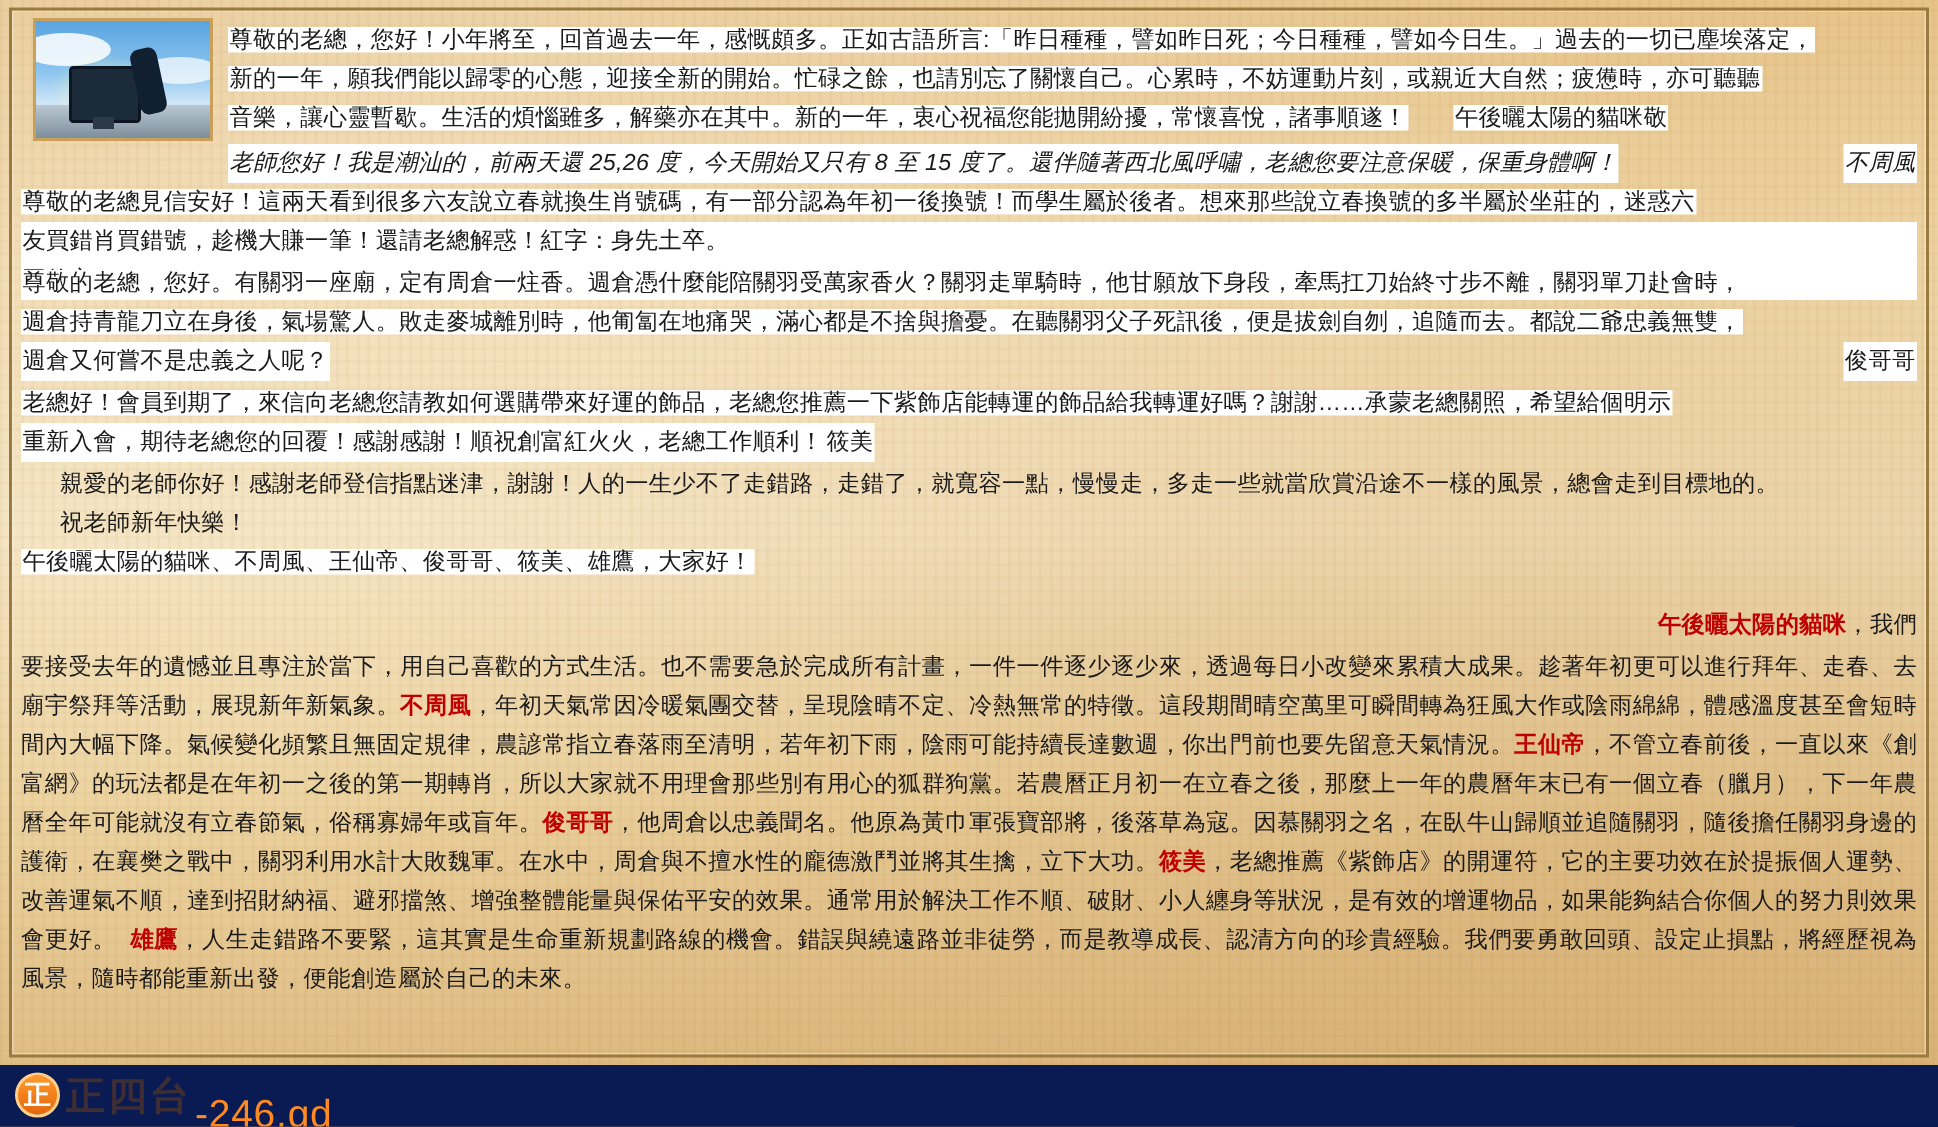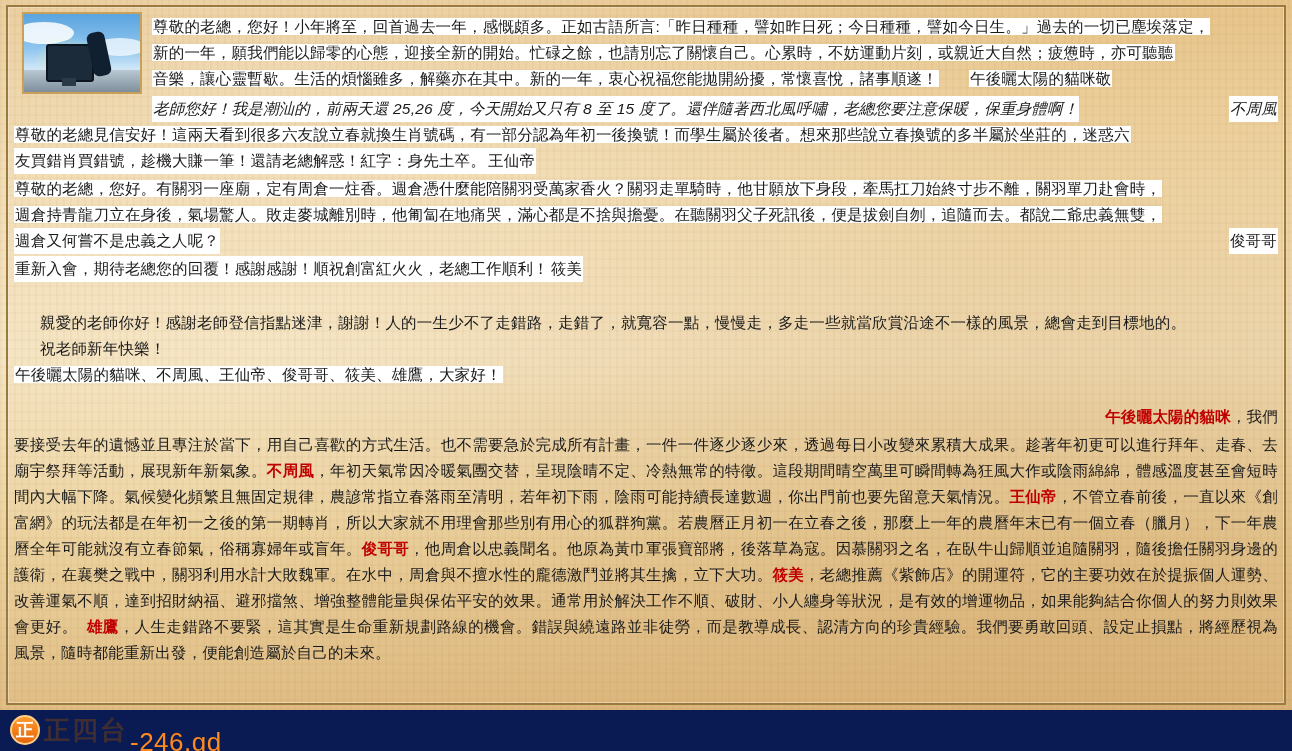--- a/index.html
+++ b/index.html
@@ -122,36 +122,37 @@
 
     <div class="text-block" id="msg2">
       <span class="rowline" style="display:flex;justify-content:space-between;font-style:italic;">
         <span class="hl" style="margin-left:138px;">老師您好！我是潮汕的，前兩天還 25,26 度，今天開始又只有 8 至 15 度了。還伴隨著西北風呼嘯，老總您要注意保暖，保重身體啊！</span>
         <span class="hl">不周風</span>
       </span>
     </div>
 
     <div class="text-block" id="msg3">
       <span class="rowline"><span class="hl">尊敬的老總見信安好！這兩天看到很多六友說立春就換生肖號碼，有一部分認為年初一後換號！而學生屬於後者。想來那些說立春換號的多半屬於坐莊的，迷惑六</span></span>
-      <span class="rowline" style="display:flex;justify-content:flex-start;">
+      <span class="rowline" style="display:flex;justify-content:space-between;flex-direction:column;">
         <span class="hl">友買錯肖買錯號，趁機大賺一筆！還請老總解惑！紅字：身先土卒。</span>
         <span class="hl">王仙帝</span>
       </span>
     </div>
 
     <div class="text-block" id="msg4">
       <span class="rowline"><span class="hl">尊敬的老總，您好。有關羽一座廟，定有周倉一炷香。週倉憑什麼能陪關羽受萬家香火？關羽走單騎時，他甘願放下身段，牽馬扛刀始終寸步不離，關羽單刀赴會時，</span></span>
       <span class="rowline"><span class="hl">週倉持青龍刀立在身後，氣場驚人。敗走麥城離別時，他匍匐在地痛哭，滿心都是不捨與擔憂。在聽關羽父子死訊後，便是拔劍自刎，追隨而去。都說二爺忠義無雙，</span></span>
       <span class="rowline" style="display:flex;justify-content:space-between;">
         <span class="hl">週倉又何嘗不是忠義之人呢？</span>
         <span class="hl">俊哥哥</span>
       </span>
     </div>
 
     <div class="text-block" id="msg5">
+      <span class="rowline"><span class="hl">老總好！會員到期了，來信向老總您請教如何選購帶來好運的飾品，老總您推薦一下紫飾店能轉運的飾品給我轉運好嗎？謝謝……承蒙老總關照，希望給個明示</span></span>
       <span class="rowline" style="display:flex;justify-content:flex-start;">
         <span class="hl">重新入會，期待老總您的回覆！感謝感謝！順祝創富紅火火，老總工作順利！</span>
         <span class="hl">筱美</span>
       </span>
     </div>
 
     <div class="text-block" id="msg6">
       <span class="rowline"><span>親愛的老師你好！感謝老師登信指點迷津，謝謝！人的一生少不了走錯路，走錯了，就寬容一點，慢慢走，多走一些就當欣賞沿途不一樣的風景，總會走到目標地的。</span></span>
       <span class="rowline" style="display:flex;justify-content:space-between;flex-direction:column;">
         <span>祝老師新年快樂！</span>

